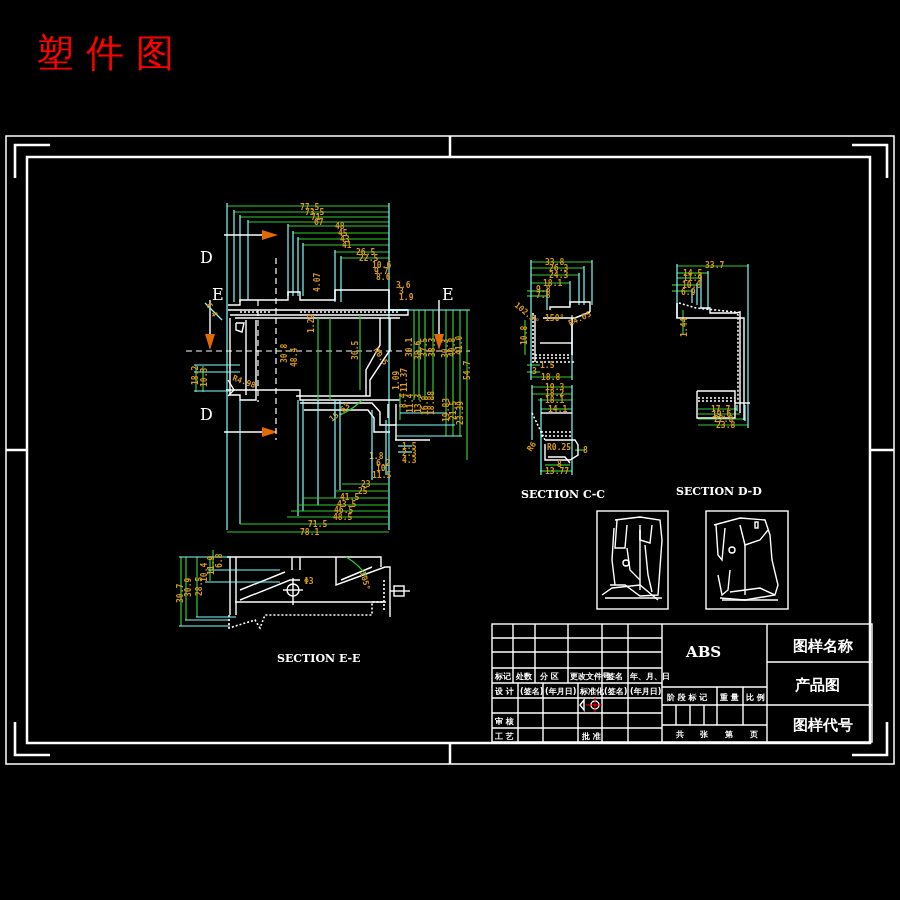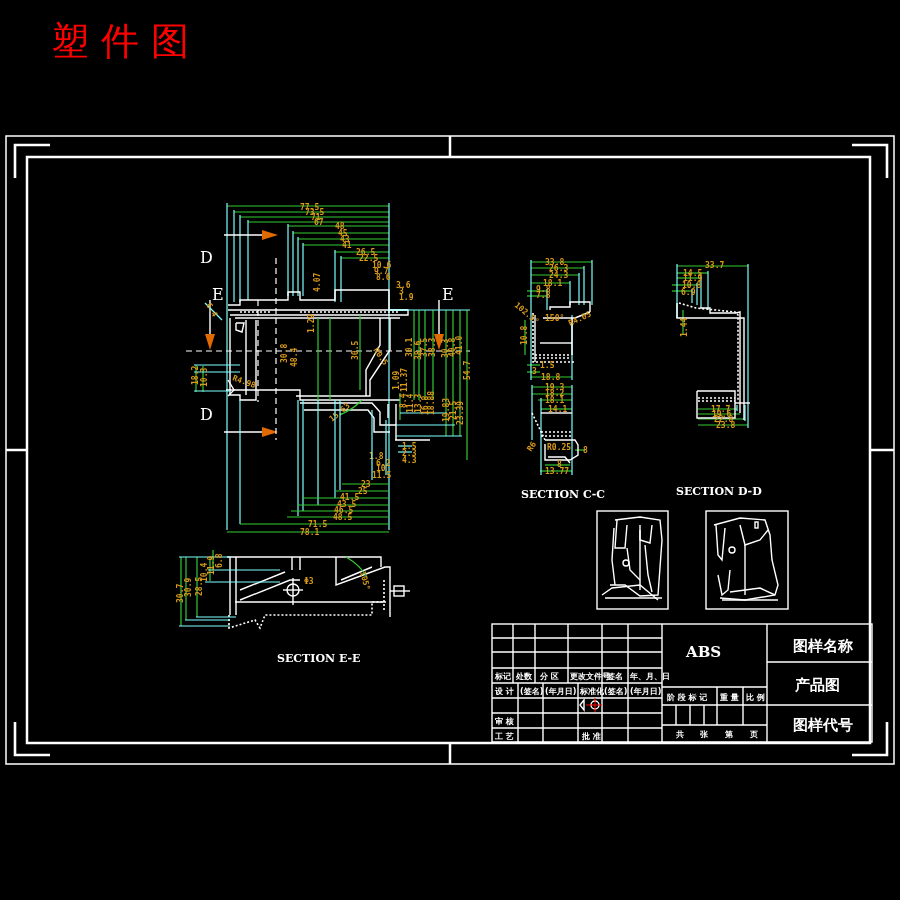--- a/index.html
+++ b/index.html
@@ -1,18 +1,18 @@
 <!DOCTYPE html>
 <html><head>
 <meta charset="utf-8">
 <style>
   html, body { margin:0; padding:0; background:#000; }
   body { width:900px; height:900px; position:relative; overflow:hidden; font-family:"DejaVu Sans", sans-serif; }
   #stage { position:absolute; left:0; top:0; width:900px; height:900px; }
-  .page-title { position:absolute; left:36px; top:22px; color:#ff0000; font-family:"DejaVu Serif", serif; font-size:38px; letter-spacing:12px; line-height:1;margin-left:15px; }
+  .page-title { position:absolute; left:36px; top:34px; color:#ff0000; font-family:"DejaVu Serif", serif; font-size:38px; letter-spacing:12px; line-height:1; }
   .dim { font-family:"DejaVu Sans Mono", monospace; font-size:8px; fill:#d99a1a; font-weight:bold; }
   .lbl { font-family:"DejaVu Serif", serif; fill:#fff; }
   .sec { font-family:"DejaVu Serif", serif; fill:#fff; font-size:11px; font-weight:bold; }
   .tb { font-family:"DejaVu Sans", sans-serif; fill:#fff; font-size:8px; font-weight:bold; }
   .tbbig { font-family:"DejaVu Serif", serif; fill:#fff; font-size:15px; font-weight:bold; }
   .w { stroke:#fff; fill:none; stroke-width:1.4; }
   .wt { stroke:#fff; fill:none; stroke-width:2.6; }
   .c { stroke:#7fffff; fill:none; stroke-width:1.2; }
   .g { stroke:#33cc33; fill:none; stroke-width:1.2; }
   .dash { stroke:#fff; fill:none; stroke-width:1.2; stroke-dasharray:6 4; }

